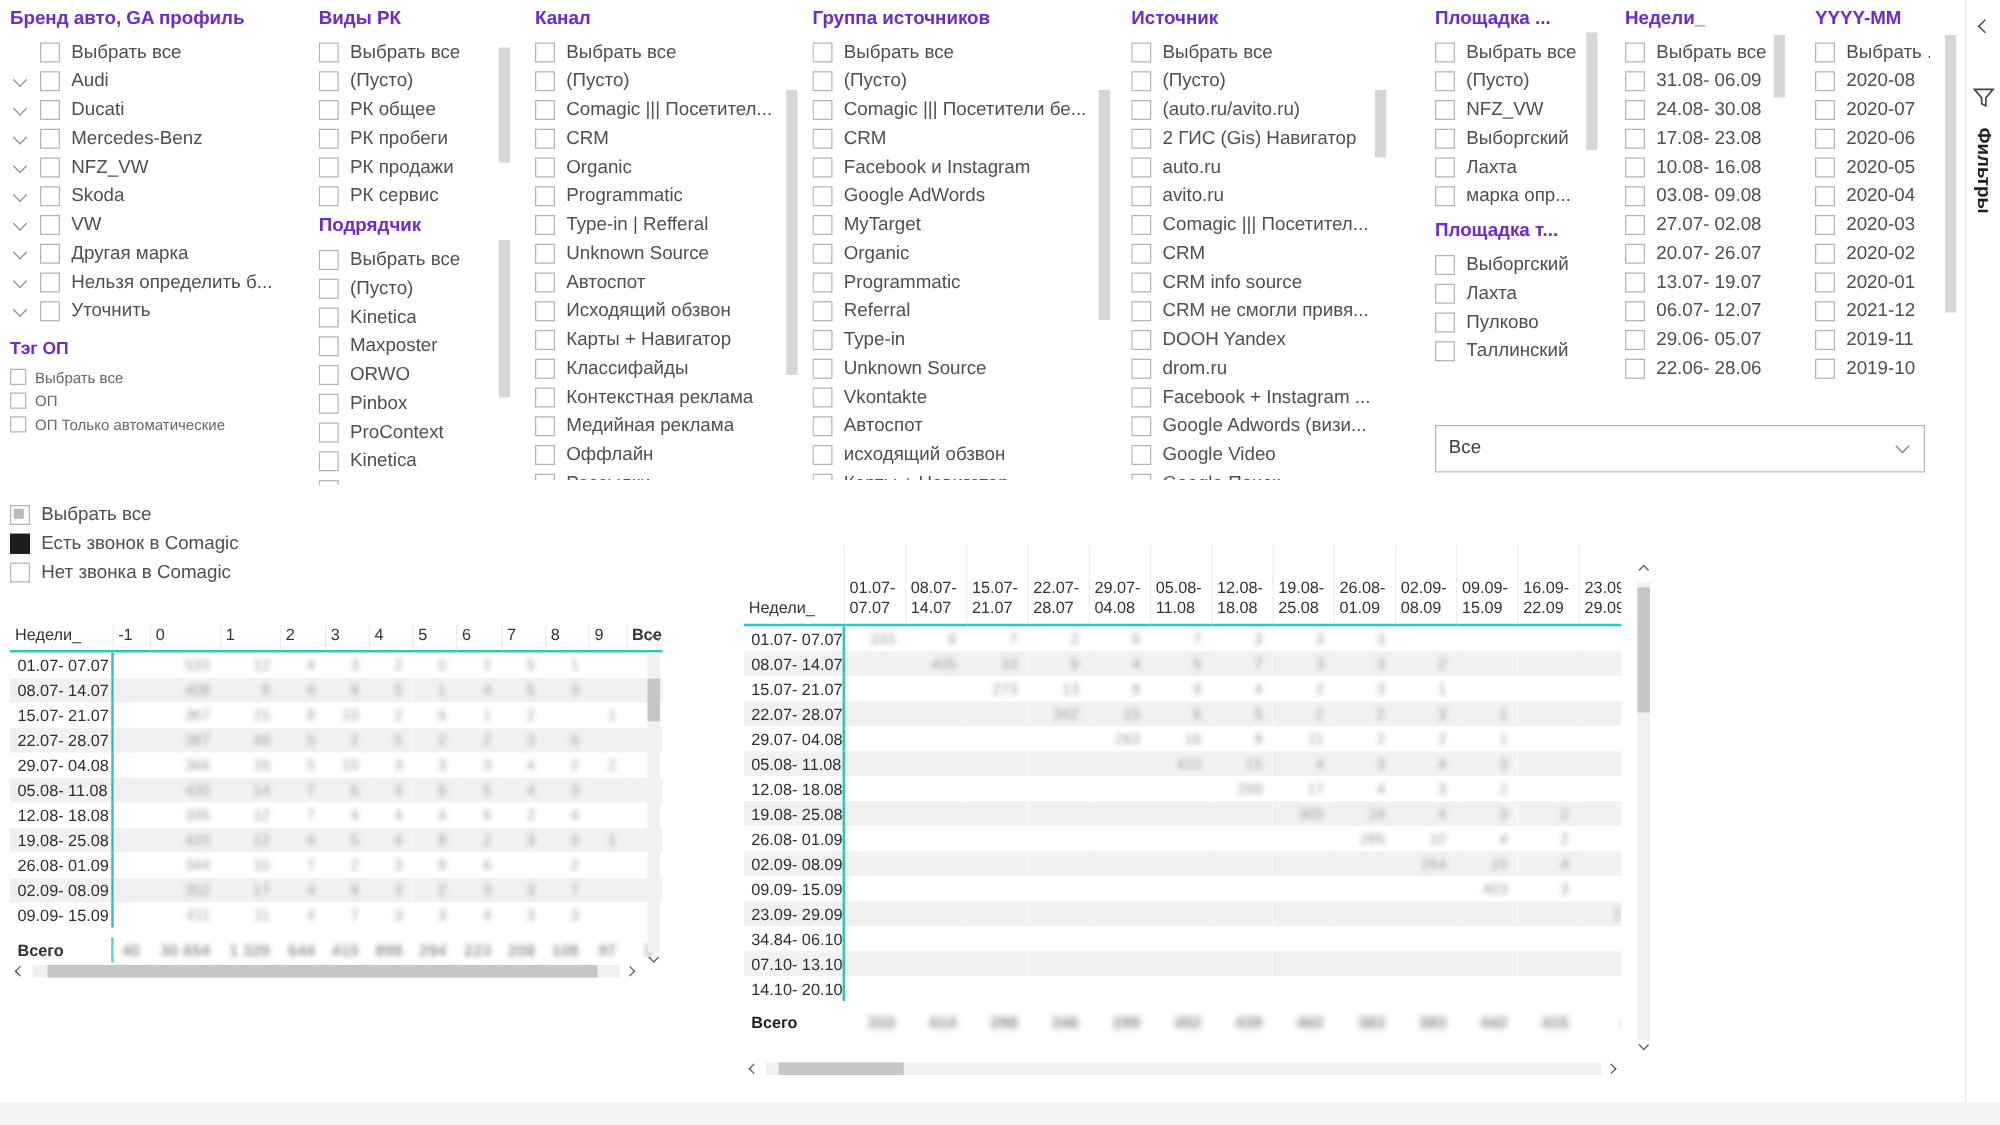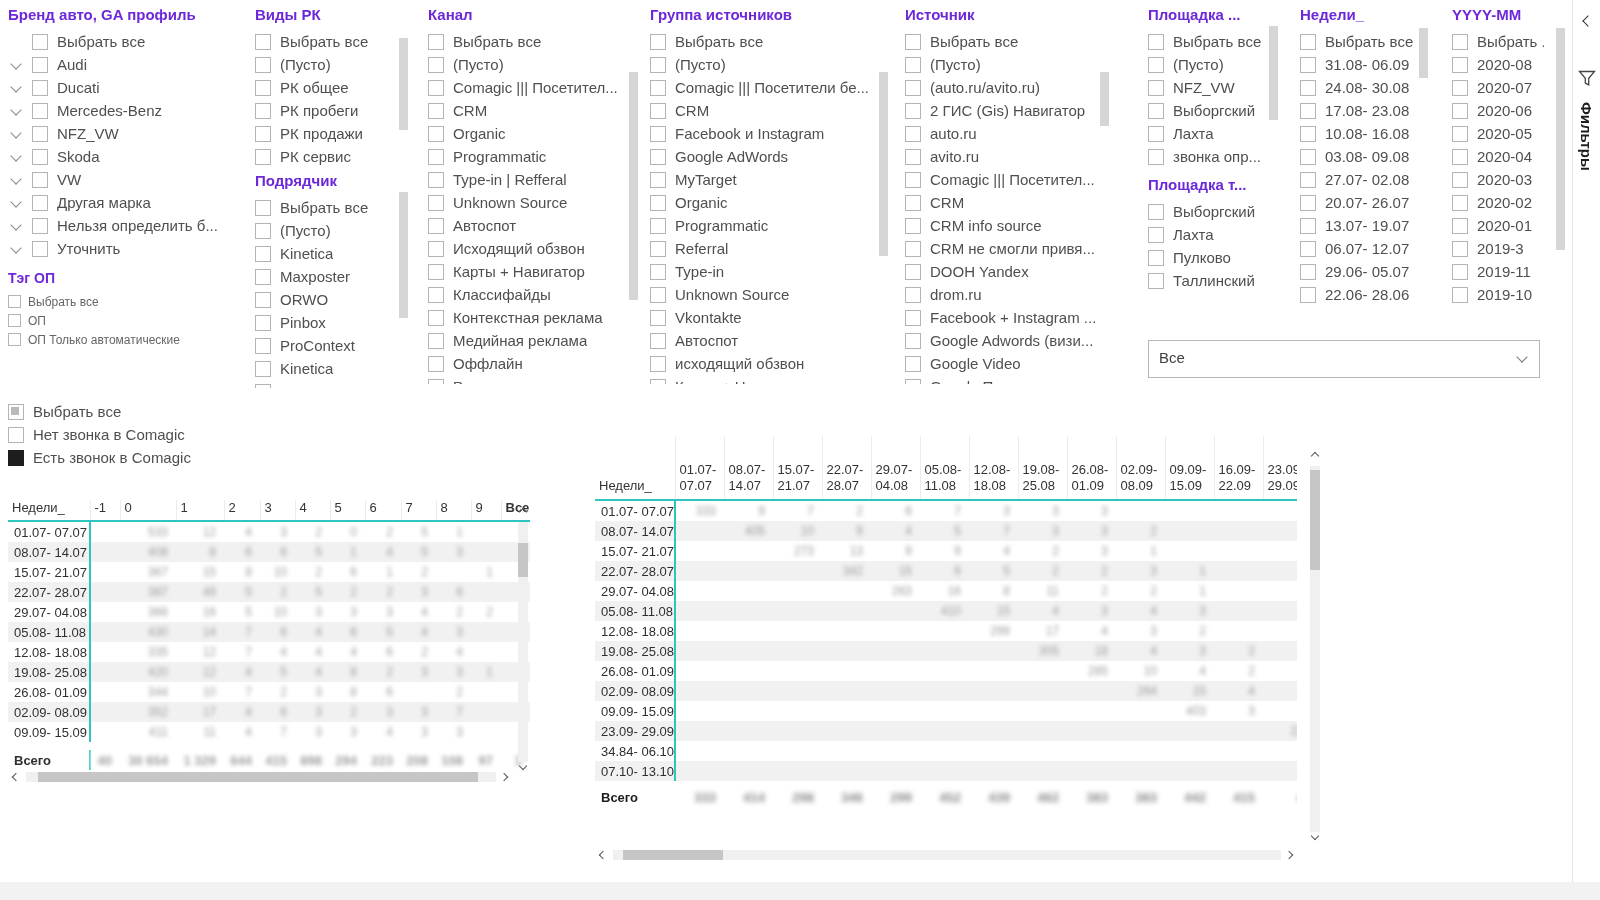--- a/index.html
+++ b/index.html
@@ -144,26 +144,26 @@
       </div>
   </div>
 
   <div class="slicer" style="left:8px;top:400px;width:260px;">
     <div class="s-list">
         <div class="srow">
         <span class="cb indeterminate"></span>
         <span class="lbl">Выбрать все</span>
       </div>
         <div class="srow">
+        <span class="cb checked"></span>
+        <span class="lbl">Есть звонок в Comagic</span>
+      </div>
+        <div class="srow">
         <span class="cb unchecked"></span>
         <span class="lbl">Нет звонка в Comagic</span>
-      </div>
-        <div class="srow">
-        <span class="cb checked"></span>
-        <span class="lbl">Есть звонок в Comagic</span>
       </div>
       </div>
   </div>
 
   <div class="slicer" style="left:255px;top:6px;width:142px;">
     <div class="s-title">Виды РК</div>
     <div class="s-list">
         <div class="srow">
         <span class="cb"></span>
         <span class="lbl">Выбрать все</span>
@@ -461,21 +461,21 @@
         <div class="srow">
         <span class="cb"></span>
         <span class="lbl">Выборгский</span>
       </div>
         <div class="srow">
         <span class="cb"></span>
         <span class="lbl">Лахта</span>
       </div>
         <div class="srow">
         <span class="cb"></span>
-        <span class="lbl">звонка опр...</span>
+        <span class="lbl">марка опр...</span>
       </div>
       </div>
   </div>
 
   <div class="slicer" style="left:1148px;top:176px;width:118px;">
     <div class="s-title">Площадка т...</div>
     <div class="s-list">
         <div class="srow">
         <span class="cb"></span>
         <span class="lbl">Выборгский</span>
@@ -583,21 +583,21 @@
         <div class="srow">
         <span class="cb"></span>
         <span class="lbl">2020-02</span>
       </div>
         <div class="srow">
         <span class="cb"></span>
         <span class="lbl">2020-01</span>
       </div>
         <div class="srow">
         <span class="cb"></span>
-        <span class="lbl">2019-3</span>
+        <span class="lbl">2021-12</span>
       </div>
         <div class="srow">
         <span class="cb"></span>
         <span class="lbl">2019-11</span>
       </div>
         <div class="srow">
         <span class="cb"></span>
         <span class="lbl">2019-10</span>
       </div>
       </div>
@@ -1173,20 +1173,36 @@
               <td></td>
               <td></td>
               <td></td>
               <td></td>
               <td></td>
               <td></td>
               <td></td>
               <td></td>
               <td></td>
             </tr>
+            <tr>
+              <td>14.10- 20.10</td>
+              <td></td>
+              <td></td>
+              <td></td>
+              <td></td>
+              <td></td>
+              <td></td>
+              <td></td>
+              <td></td>
+              <td></td>
+              <td></td>
+              <td></td>
+              <td></td>
+              <td></td>
+            </tr>
           </tbody>
         <tfoot>
             <tr class="totals gap-top">
               <td>Всего</td>
               <td>333</td>
               <td>414</td>
               <td>298</td>
               <td>346</td>
               <td>299</td>
               <td>452</td>

